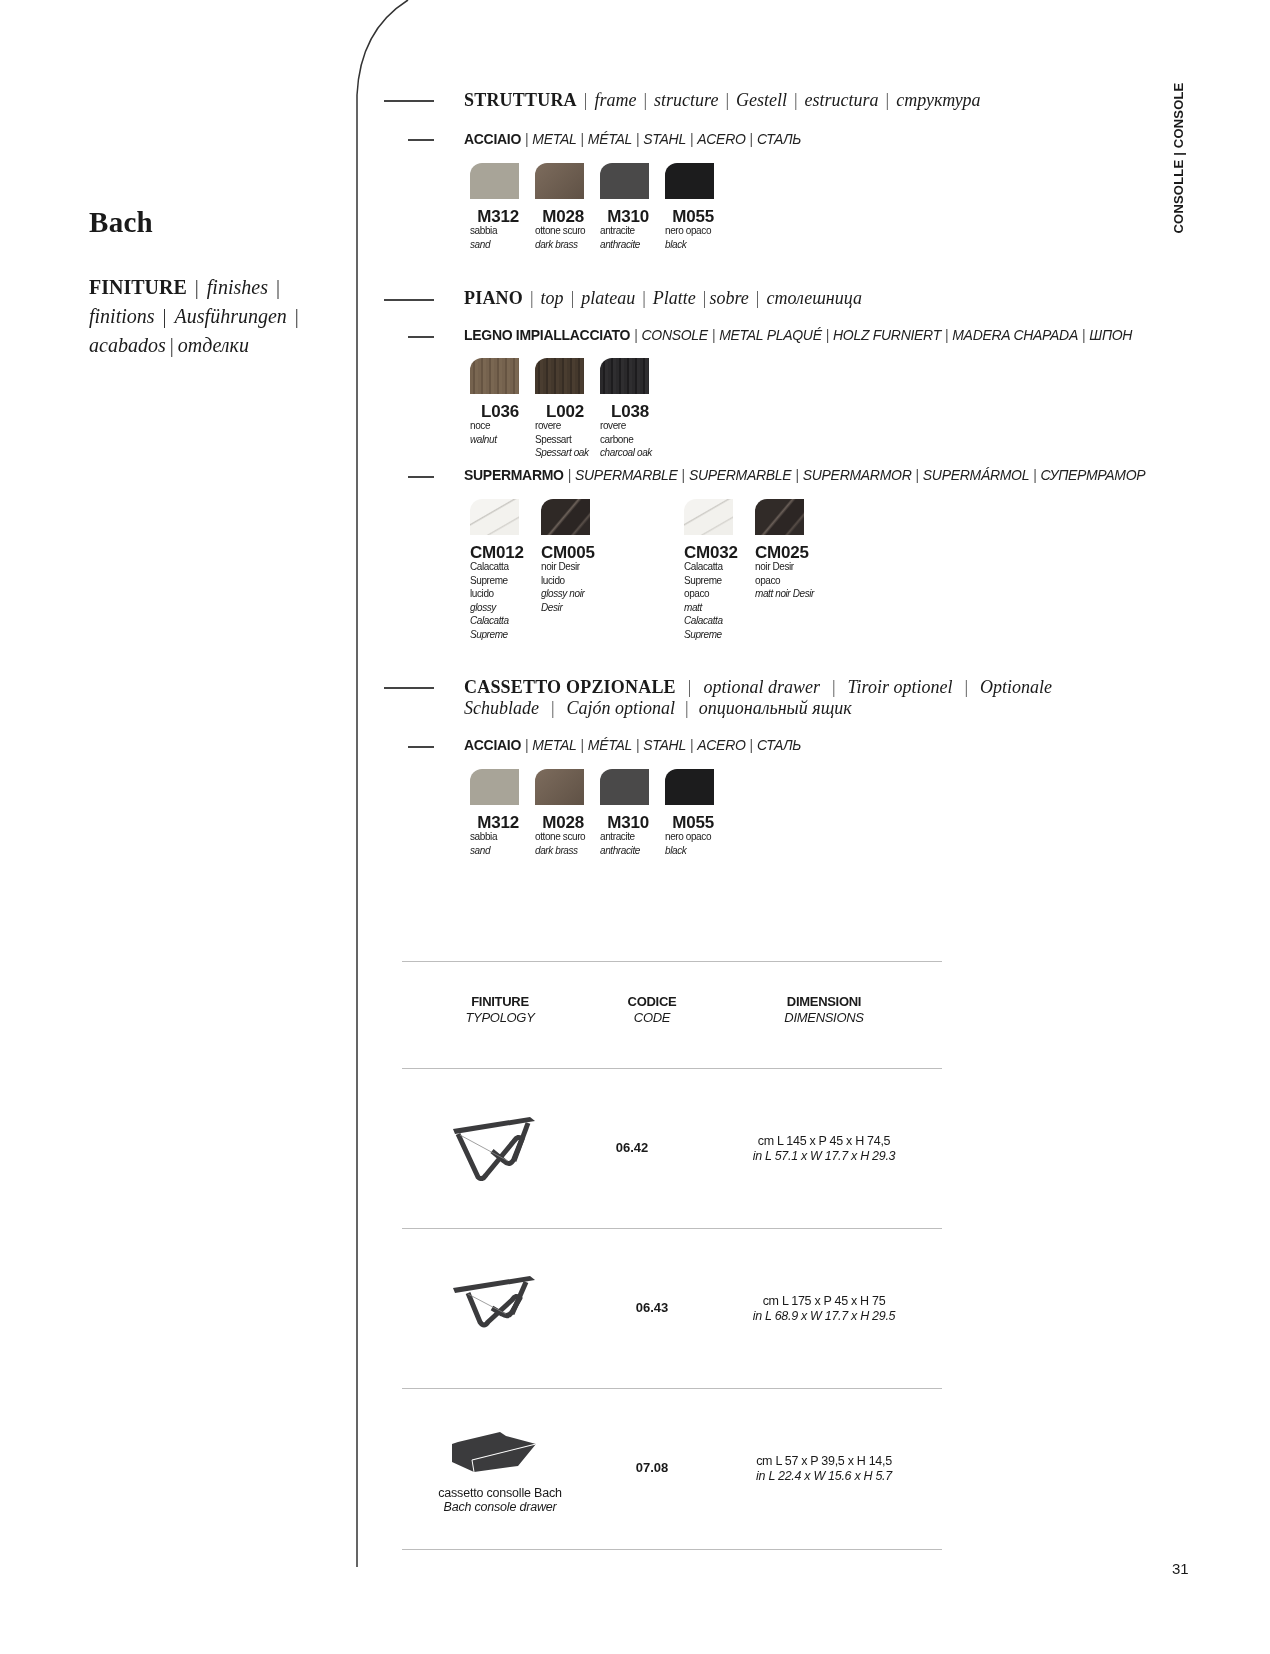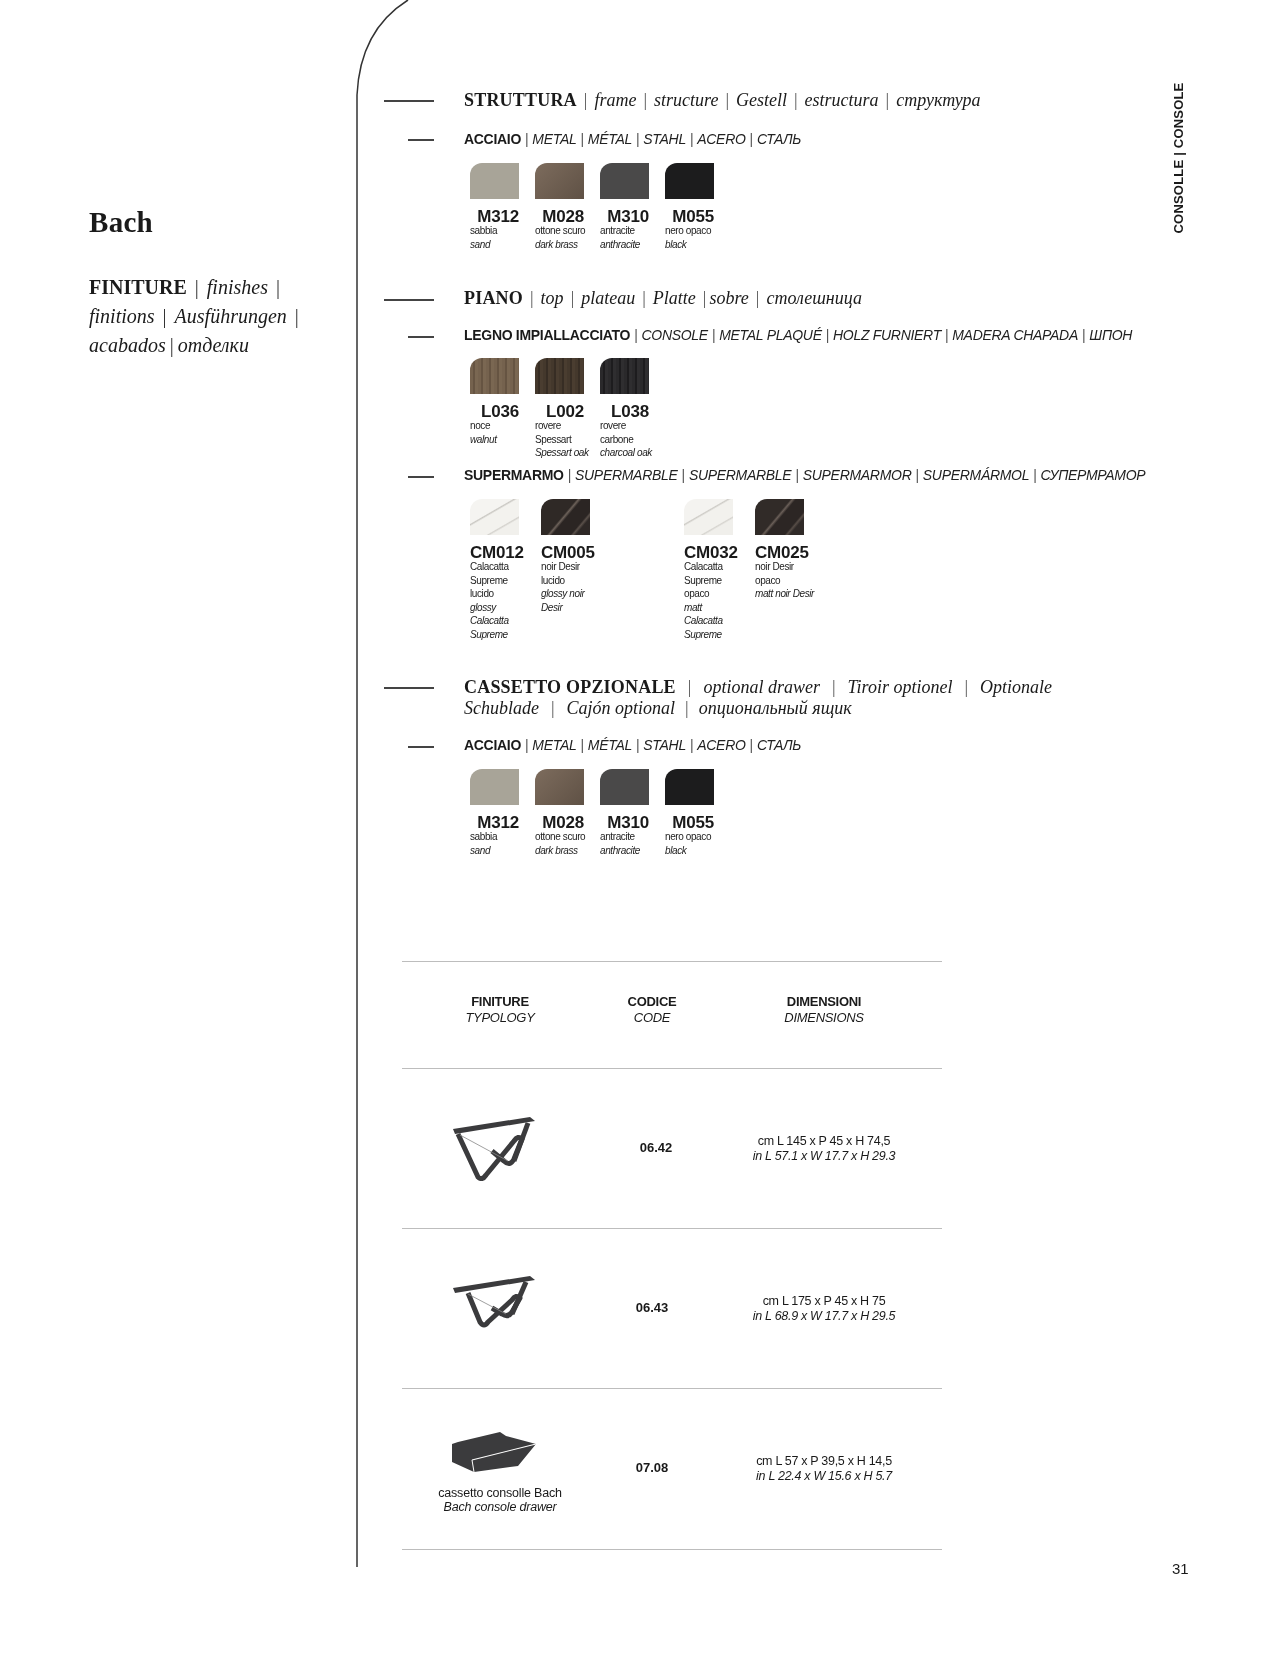--- a/index.html
+++ b/index.html
@@ -232,21 +232,21 @@
     <i>DIMENSIONS</i>
   </div>
 <div class="rule" style="top:1068px"></div>
 
 <svg class="product-icon" style="left:452px; top:1115px" width="92" height="66" viewBox="0 0 92 66">
   <path d="M1 14 L78 2 L83 6 L3 19 Z" fill="#3b3b3d"></path>
   <path d="M6 19 L26 62 Q30 66 34 60 L62 26 Q66 20 70 24 L62 44 Q58 52 52 46 L40 36" fill="none" stroke="#3b3b3d" stroke-width="5" stroke-linejoin="round"></path>
   <path d="M76 8 L62 46" fill="none" stroke="#3b3b3d" stroke-width="5"></path>
   <path d="M8 20 L56 46" fill="none" stroke="#888" stroke-width="0.8"></path>
 </svg>
-<div class="cell-code" style="left:606px; top:1140px">06.42</div>
+<div class="cell-code" style="left:582px; top:1140px">06.42</div>
 <div class="cell-dim" style="left:724px; top:1134px"><span>cm L 145 x P 45 x H 74,5</span><i>in L 57.1 x W 17.7 x H 29.3</i></div>
 <div class="rule" style="top:1228px"></div>
 
 <svg class="product-icon" style="left:452px; top:1274px" width="92" height="54" viewBox="0 0 92 54">
   <path d="M1 14 L78 2 L83 6 L3 19 Z" fill="#3b3b3d"></path>
   <path d="M16 19 L28 48 Q32 54 36 48 L60 26 Q64 20 68 24 L60 38 Q56 44 50 40 L40 34" fill="none" stroke="#3b3b3d" stroke-width="5" stroke-linejoin="round"></path>
   <path d="M74 8 L60 40" fill="none" stroke="#3b3b3d" stroke-width="5"></path>
   <path d="M16 20 L54 40" fill="none" stroke="#888" stroke-width="0.8"></path>
 </svg>
 <div class="cell-code" style="left:602px; top:1300px">06.43</div>

